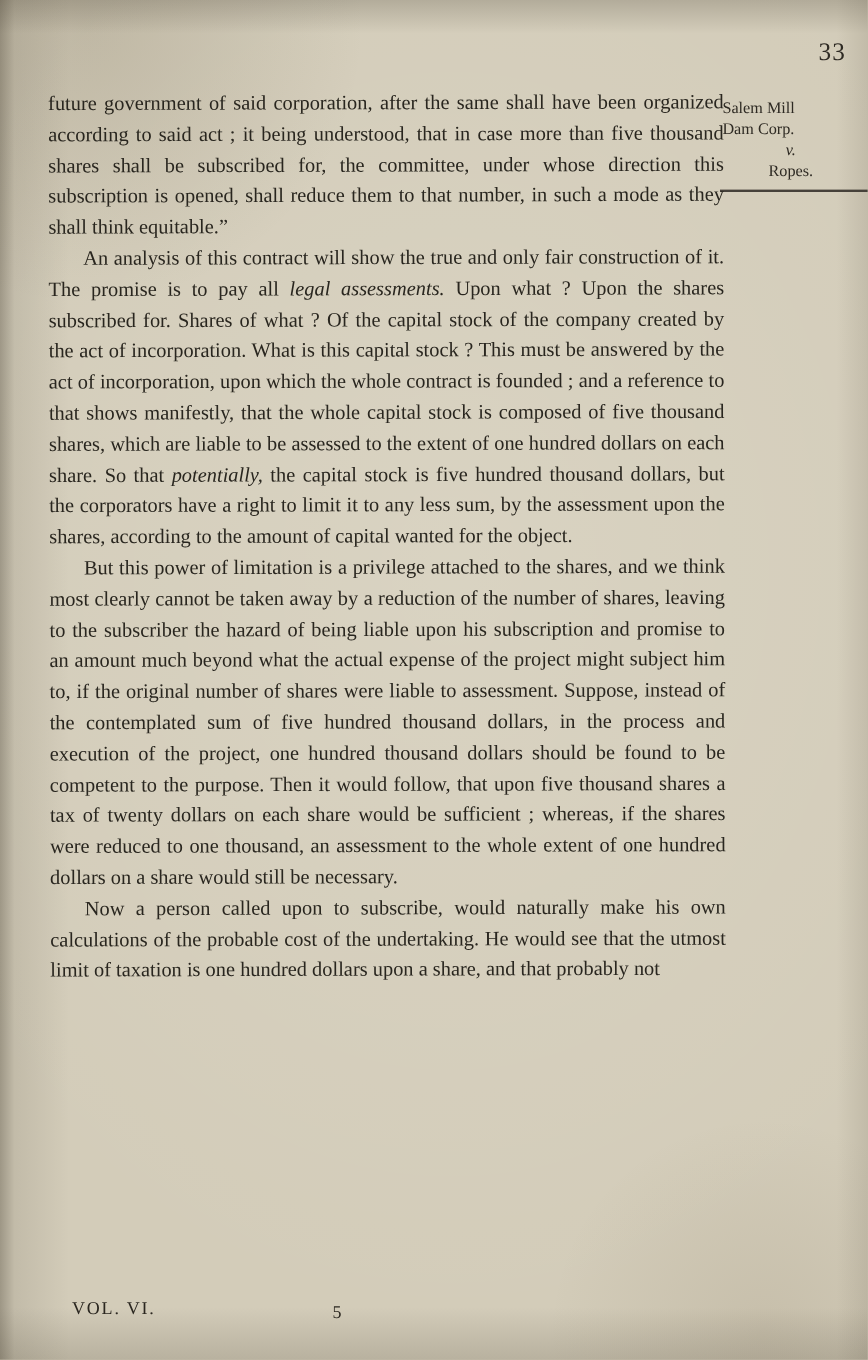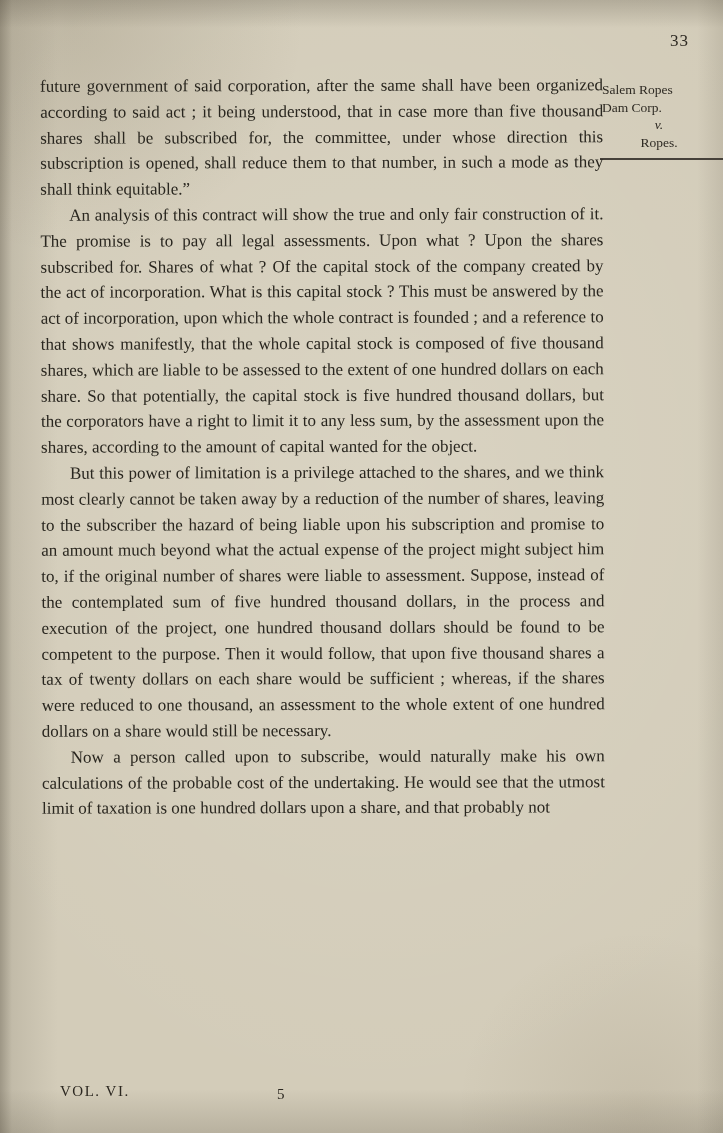--- a/index.html
+++ b/index.html
@@ -38,22 +38,22 @@
       width: 620px;
       text-align: center;
       font-size: 19px;
       letter-spacing: 2.5px;
       word-spacing: 9px;
       color: #2e2a23;
     }
     .page-number {
       position: absolute;
       top: 31px;
-      right: 34px;
-      font-size: 17px;
+      right: 18px;
+      font-size: 21px;
       letter-spacing: 1px;
       color: #2e2a23;
     }
     .margin-note {
       position: absolute;
       top: 81px;
       left: 602px;
       width: 114px;
       font-size: 13.5px;
       line-height: 17.5px;
@@ -74,21 +74,21 @@
       top: 73px;
       left: 41px;
       width: 563px;
       font-size: 17px;
       line-height: 25.8px;
       text-align: justify;
       transform: rotate(-0.15deg);
     }
     .para { text-indent: 0; }
     .para.indent { text-indent: 1.7em; }
-    .run-italic { }
+    .run-italic { font-style: italic; }
     .footer-vol {
       position: absolute;
       left: 60px;
       top: 1083px;
       font-size: 15px;
       letter-spacing: 1.5px;
       color: #2b2720;
     }
     .footer-sig {
       position: absolute;
@@ -100,21 +100,21 @@
   </style>
 </head>
 <body>
 
 <div class="page">
 
 
   <div class="page-number">33</div>
 
   <div class="margin-note">
-    <span class="line">Salem Ropes</span>
+    <span class="line">Salem Mill</span>
     <span class="line">Dam Corp.</span>
     <span class="line mn-center mn-italic">v.</span>
     <span class="line mn-center">Ropes.</span>
   </div>
 
   <div class="margin-rule"></div>
 
   <div class="body-text">
       <p class="para"><span>future government of said corporation, after the same shall have been organized according to said act ; it being understood, that in case more than five thousand shares shall be subscribed for, the committee, under whose direction this subscription is opened, shall reduce them to that number, in such a mode as they shall think equitable.”</span></p>
       <p class="para indent"><span>An analysis of this contract will show the true and only fair construction of it.  The promise is to pay all </span><span class="run-italic">legal assessments.</span><span>  Upon what ?  Upon the shares subscribed for.  Shares of what ?  Of the capital stock of the company created by the act of incorporation.  What is this capital stock ?  This must be answered by the act of incorporation, upon which the whole contract is founded ; and a reference to that shows manifestly, that the whole capital stock is composed of five thousand shares, which are liable to be assessed to the extent of one hundred dollars on each share.  So that </span><span class="run-italic">potentially,</span><span> the capital stock is five hundred thousand dollars, but the corporators have a right to limit it to any less sum, by the assessment upon the shares, according to the amount of capital wanted for the object.</span></p>

